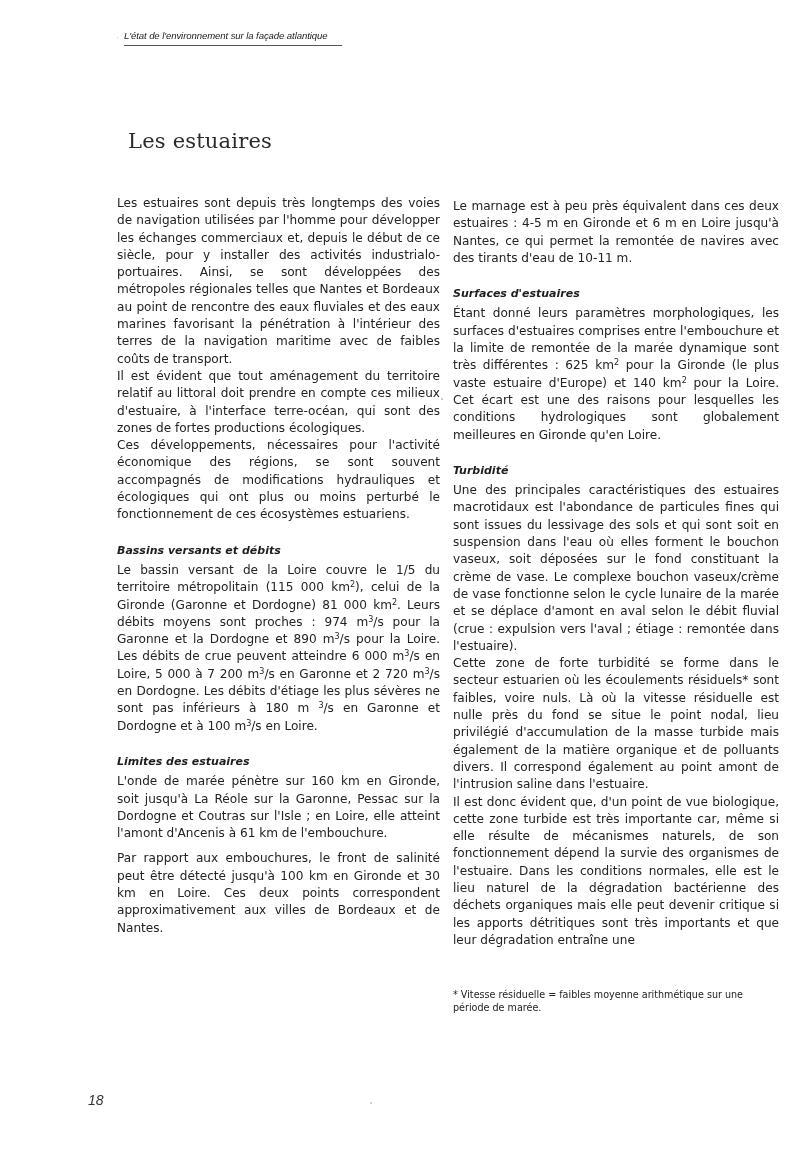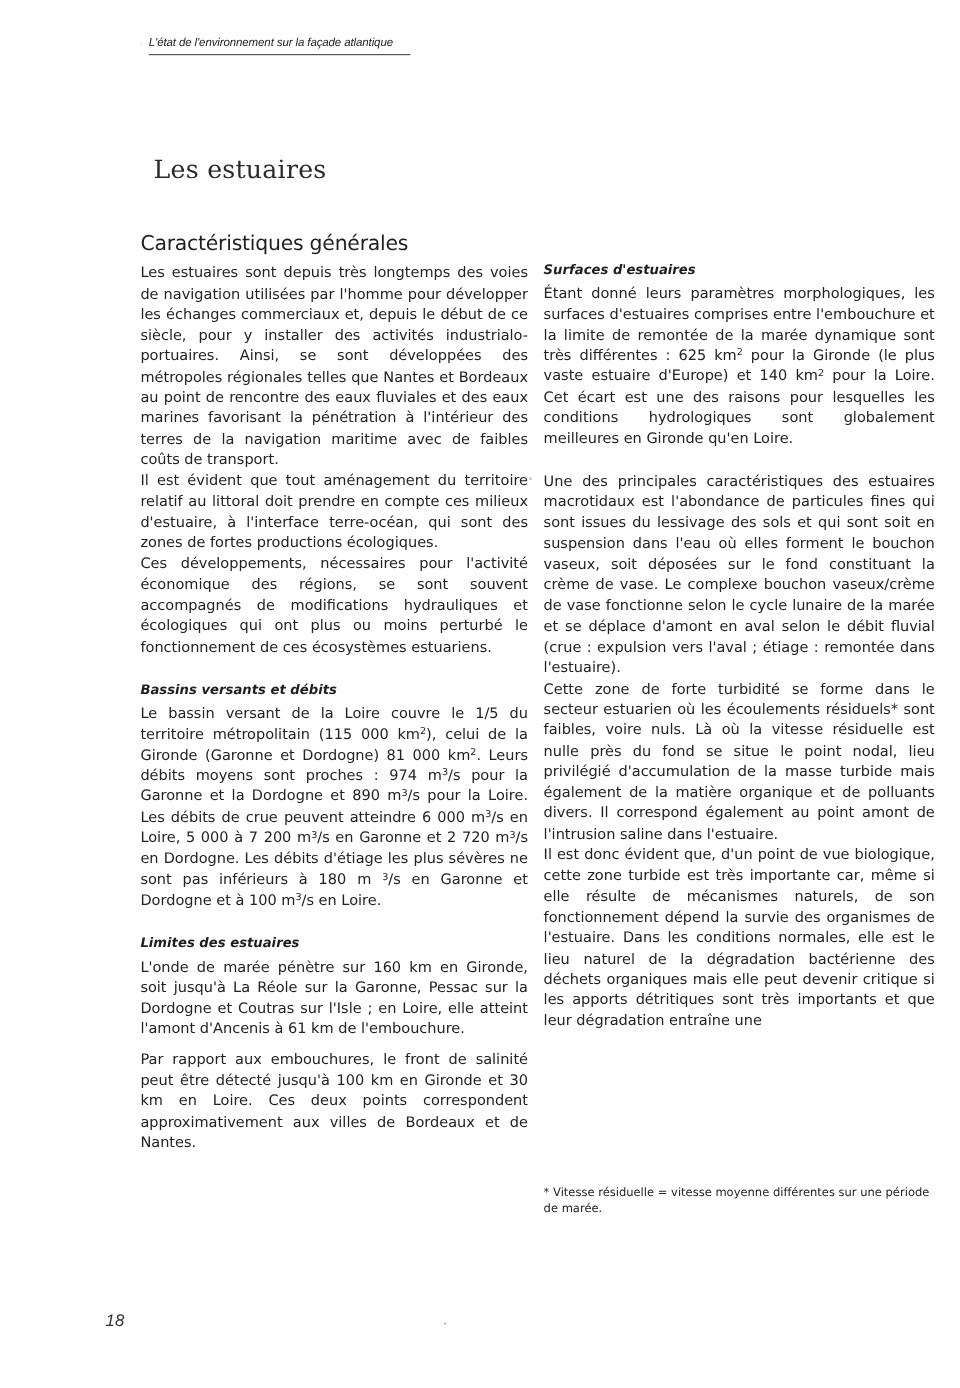--- a/index.html
+++ b/index.html
@@ -53,46 +53,47 @@
 <body>
 
 <div class="running-header">
   <span class="dot">·</span>
   <span>L'état de l'environnement sur la façade atlantique</span>
 </div>
 
 <h1 class="chapter-title">Les estuaires</h1>
 
 <div class="col col-left">
-  <h2 class="h-main">Caractéristiques générales</h2>
   <p>Les estuaires sont depuis très longtemps des voies de navigation utilisées par l'homme pour développer les échanges commerciaux et, depuis le début de ce siècle, pour y installer des activités industrialo-portuaires. Ainsi, se sont développées des métropoles régionales telles que Nantes et Bordeaux au point de rencontre des eaux fluviales et des eaux marines favorisant la pénétration à l'intérieur des terres de la navigation maritime avec de faibles coûts de transport.</p>
   <p>Il est évident que tout aménagement du territoire relatif au littoral doit prendre en compte ces milieux d'estuaire, à l'interface terre-océan, qui sont des zones de fortes productions écologiques.</p>
   <p>Ces développements, nécessaires pour l'activité économique des régions, se sont souvent accompagnés de modifications hydrauliques et écologiques qui ont plus ou moins perturbé le fonctionnement de ces écosystèmes estuariens.</p>
 
   <div class="gap-lg"></div>
   <h3 class="h-sub">Bassins versants et débits</h3>
   <p><span>Le bassin versant de la Loire couvre le 1/5 du territoire métropolitain (115 000 km</span><sup>2</sup><span>), celui de la Gironde (Garonne et Dordogne) 81 000 km</span><sup>2</sup><span>. Leurs débits moyens sont proches : 974 m</span><sup>3</sup><span>/s pour la Garonne et la Dordogne et 890 m</span><sup>3</sup><span>/s pour la Loire. Les débits de crue peuvent atteindre 6 000 m</span><sup>3</sup><span>/s en Loire, 5 000 à 7 200 m</span><sup>3</sup><span>/s en Garonne et 2 720 m</span><sup>3</sup><span>/s en Dordogne. Les débits d'étiage les plus sévères ne sont pas inférieurs à 180 m </span><sup>3</sup><span>/s en Garonne et Dordogne et à 100 m</span><sup>3</sup><span>/s en Loire.</span></p>
 
   <div class="gap-lg"></div>
   <h3 class="h-sub">Limites des estuaires</h3>
   <p>L'onde de marée pénètre sur 160 km en Gironde, soit jusqu'à La Réole sur la Garonne, Pessac sur la Dordogne et Coutras sur l'Isle ; en Loire, elle atteint l'amont d'Ancenis à 61 km de l'embouchure.</p>
   <div class="gap-sm"></div>
   <p>Par rapport aux embouchures, le front de salinité peut être détecté jusqu'à 100 km en Gironde et 30 km en Loire. Ces deux points correspondent approximativement aux villes de Bordeaux et de Nantes.</p>
 </div>
 
 <div class="col col-right">
+  <p>Le marnage est à peu près équivalent dans ces deux estuaires : 4-5 m en Gironde et 6 m en Loire jusqu'à Nantes, ce qui permet la remontée de navires avec des tirants d'eau de 10-11 m.</p>
 
   <div class="gap-lg"></div>
   <h3 class="h-sub">Surfaces d'estuaires</h3>
   <p><span>Étant donné leurs paramètres morphologiques, les surfaces d'estuaires comprises entre l'embouchure et la limite de remontée de la marée dynamique sont très différentes : 625 km</span><sup>2</sup><span> pour la Gironde (le plus vaste estuaire d'Europe) et 140 km</span><sup>2</sup><span> pour la Loire. Cet écart est une des raisons pour lesquelles les conditions hydrologiques sont globalement meilleures en Gironde qu'en Loire.</span></p>
 
   <div class="gap-lg"></div>
+  <h3 class="h-sub">Turbidité</h3>
   <p>Une des principales caractéristiques des estuaires macrotidaux est l'abondance de particules fines qui sont issues du lessivage des sols et qui sont soit en suspension dans l'eau où elles forment le bouchon vaseux, soit déposées sur le fond constituant la crème de vase. Le complexe bouchon vaseux/crème de vase fonctionne selon le cycle lunaire de la marée et se déplace d'amont en aval selon le débit fluvial (crue : expulsion vers l'aval ; étiage : remontée dans l'estuaire).</p>
   <p>Cette zone de forte turbidité se forme dans le secteur estuarien où les écoulements résiduels* sont faibles, voire nuls. Là où la vitesse résiduelle est nulle près du fond se situe le point nodal, lieu privilégié d'accumulation de la masse turbide mais également de la matière organique et de polluants divers. Il correspond également au point amont de l'intrusion saline dans l'estuaire.</p>
   <p>Il est donc évident que, d'un point de vue biologique, cette zone turbide est très importante car, même si elle résulte de mécanismes naturels, de son fonctionnement dépend la survie des organismes de l'estuaire. Dans les conditions normales, elle est le lieu naturel de la dégradation bactérienne des déchets organiques mais elle peut devenir critique si les apports détritiques sont très importants et que leur dégradation entraîne une</p>
 </div>
 
-<div class="footnote">* Vitesse résiduelle = vitesse moyenne différentes sur une période de marée.</div>
+<div class="footnote">* Vitesse résiduelle = faibles moyenne arithmétique sur une période de marée.</div>
 
 <div class="page-number">18</div>
 
 <div class="speck" style="left:441px; top:398px;"></div>
 <div class="speck" style="left:370px; top:1102px;"></div>
 
 </body></html>

